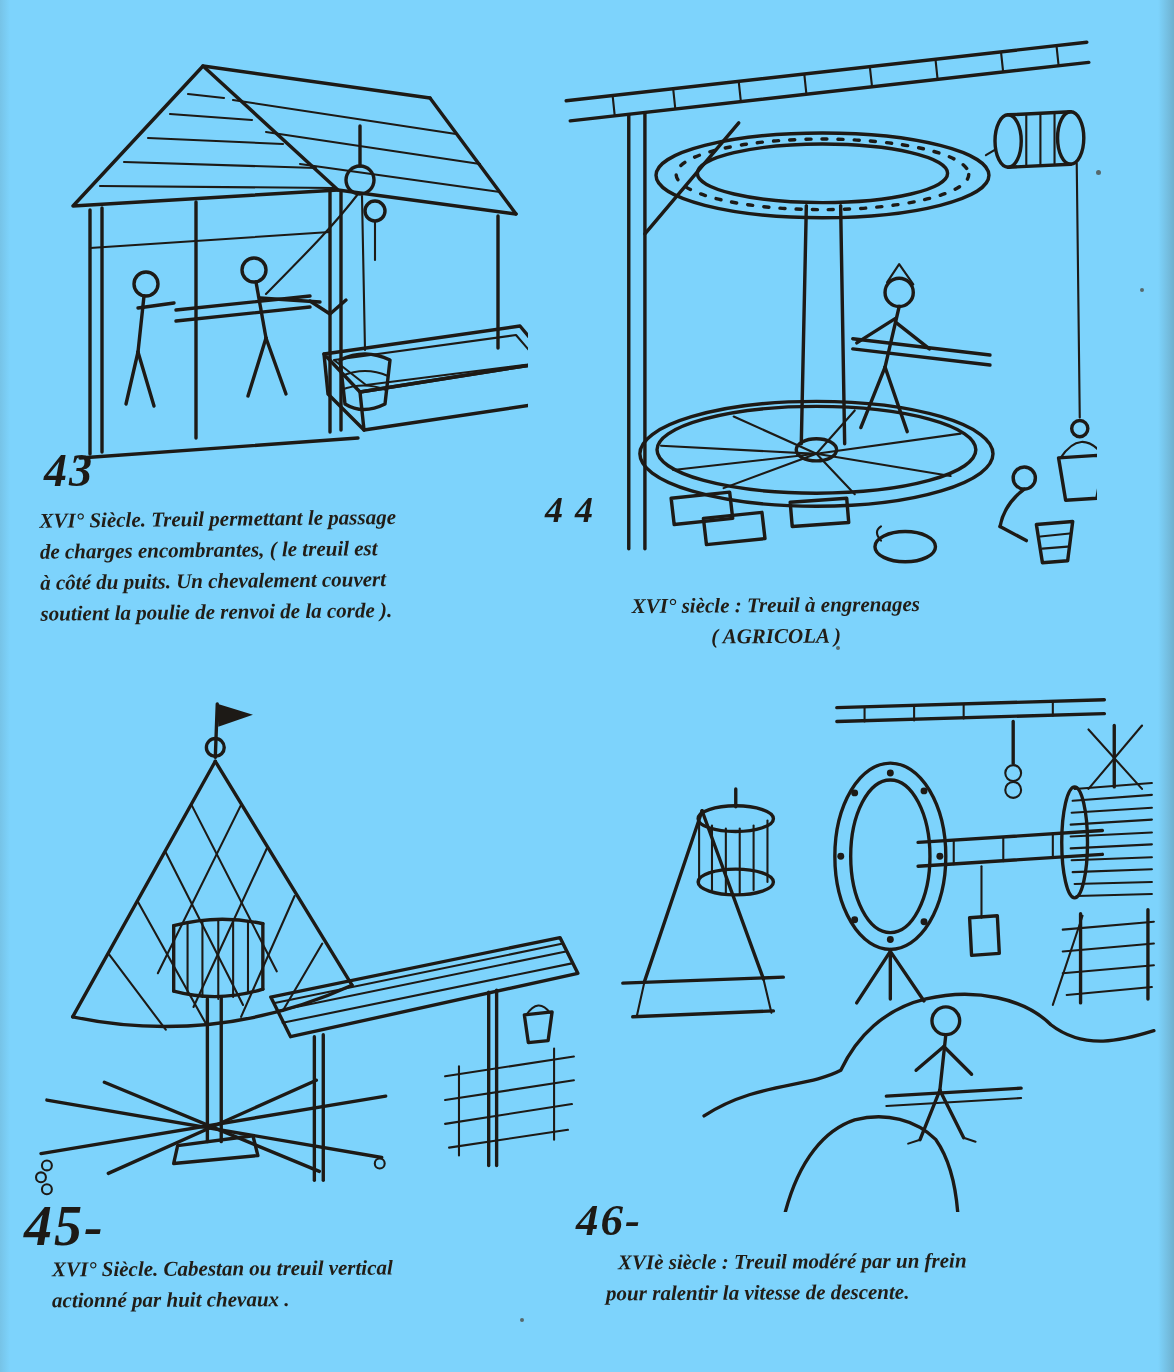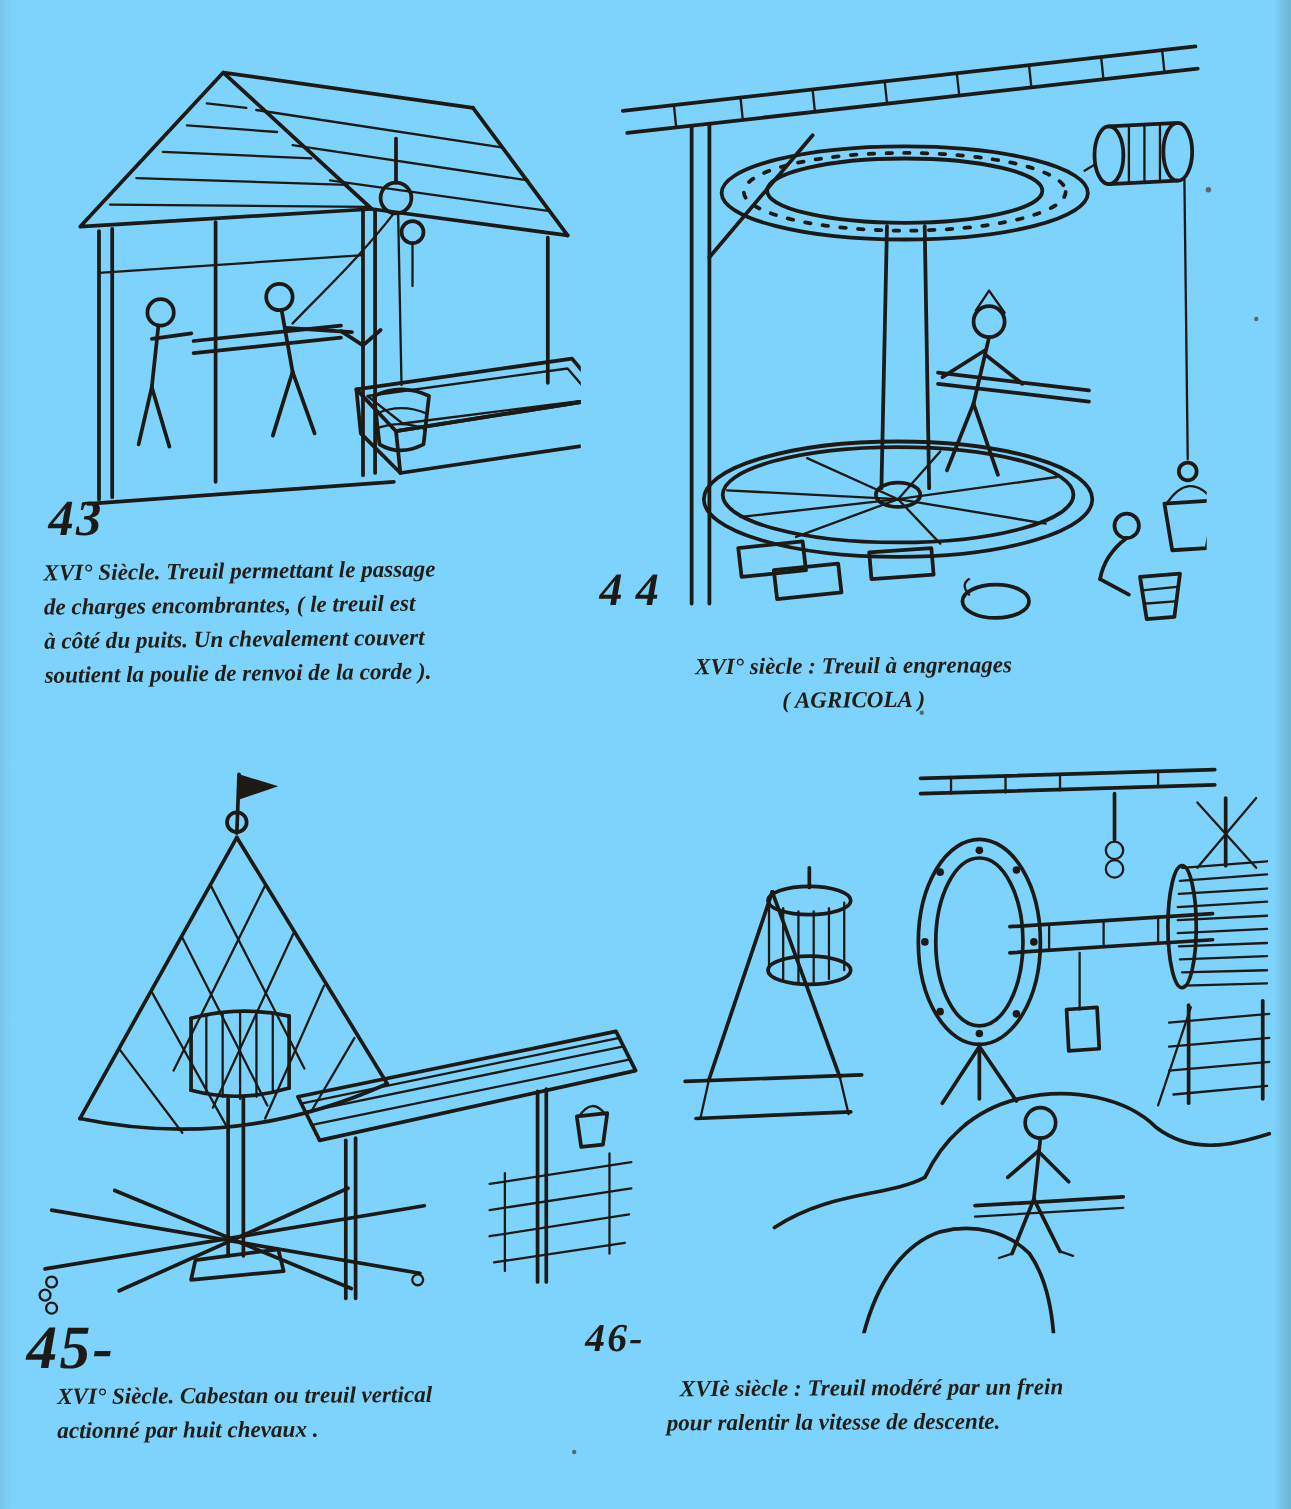--- a/index.html
+++ b/index.html
@@ -205,21 +205,21 @@
         <g>
           <path d="M118,472 L176,466 L179,492 L121,498 Z"></path>
           <path d="M150,492 L208,486 L211,512 L153,518 Z"></path>
         </g>
         <g>
           <ellipse cx="350" cy="520" rx="30" ry="15"></ellipse>
           <path class="thin" d="M326,514 Q318,505 326,500"></path>
         </g>
       </svg>
     </div>
-    <div class="fignum" style="left:545px;top:516px;font-size:42px;letter-spacing:12px">44</div>
+    <div class="fignum" style="left:545px;top:492px;font-size:36px;letter-spacing:12px">44</div>
     <div class="caption center" style="left:566px;top:590px;width:420px;transform:rotate(-0.4deg)">
       <div class="cap-line">XVI° siècle : Treuil à engrenages</div>
       <div class="cap-line">( AGRICOLA )</div>
     </div>
   </figure>
 
   <figure class="fig" style="left:0;top:0;margin:0">
     <div class="art" style="left:12px;top:688px;width:575px;height:525px">
       <svg viewBox="0 0 570 530" width="575" height="525">
         <g>
@@ -385,21 +385,21 @@
             <path d="M360,378 L388,406"></path>
           <path d="M302,428 L438,420"></path>
             <path class="thin" d="M302,438 L438,430"></path>
           <path d="M356,422 L336,472"></path>
             <path d="M356,422 L380,470"></path>
           <path class="thin" d="M336,472 L324,476"></path>
             <path class="thin" d="M380,470 L392,474"></path>
         </g>
       </svg>
     </div>
-    <div class="fignum" style="left:532px;top:1198px;font-size:36px">46-</div>
+    <div class="fignum" style="left:576px;top:1198px;font-size:45px">46-</div>
     <div class="caption" style="left:606px;top:1246px;width:520px;transform:rotate(-0.3deg)">
       <div class="cap-line" style="padding-left:12px">XVIè siècle : Treuil modéré par un frein</div>
       <div class="cap-line">pour ralentir la vitesse de descente.</div>
     </div>
   </figure>
 
   <div class="speck" style="left:1096px;top:170px;width:5px;height:5px"></div>
   <div class="speck" style="left:1140px;top:288px;width:4px;height:4px"></div>
   <div class="speck" style="left:836px;top:646px;width:4px;height:4px"></div>
   <div class="speck" style="left:520px;top:1318px;width:4px;height:4px"></div>

